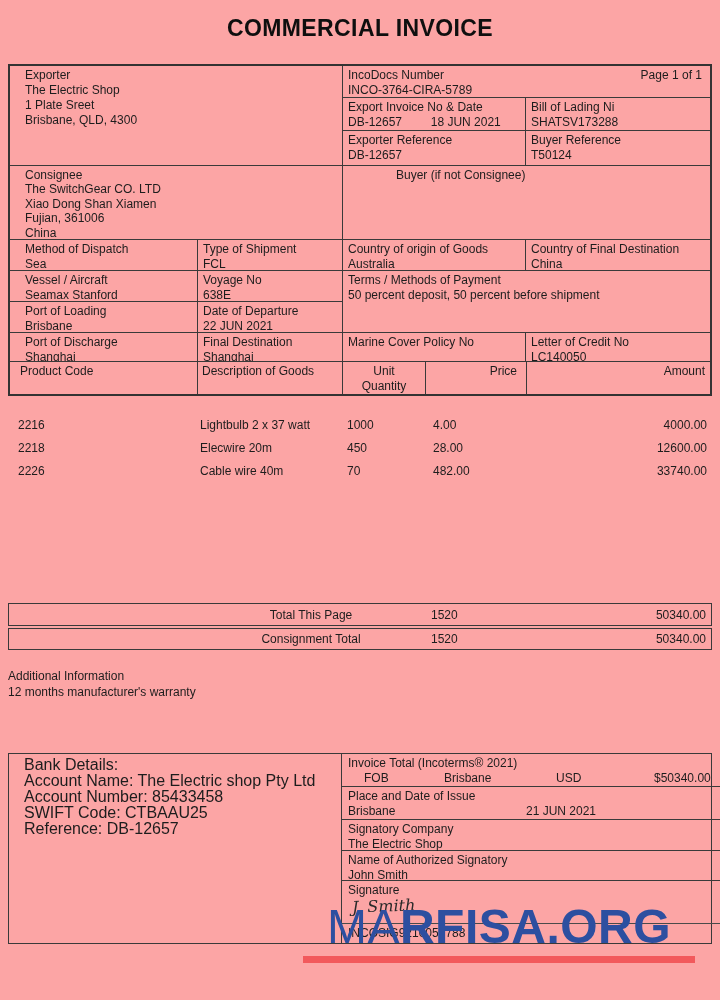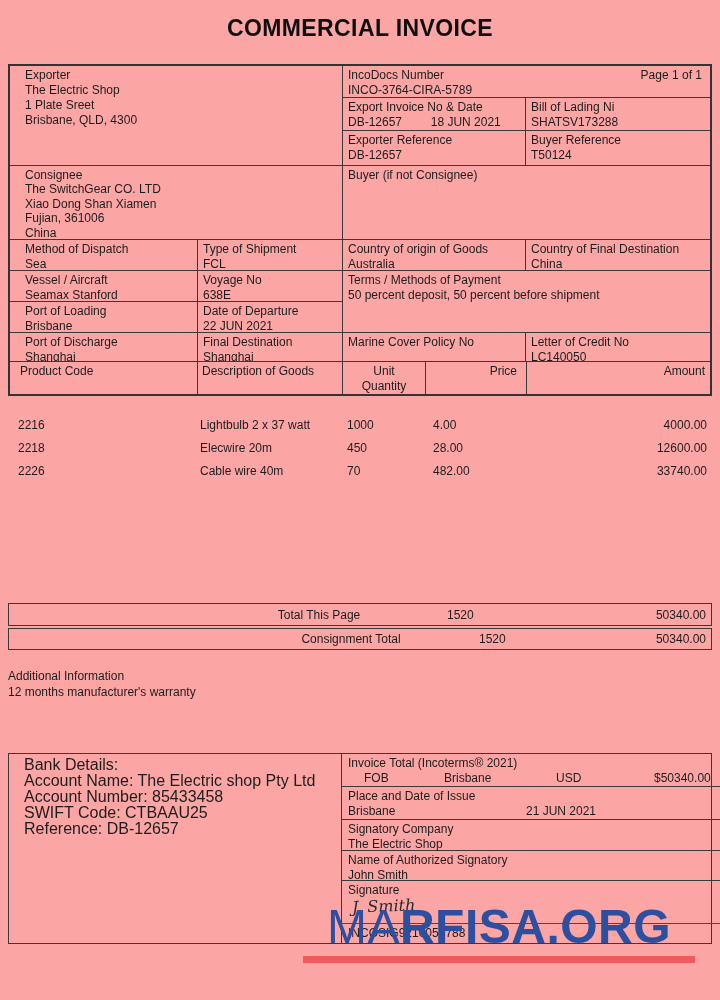--- a/index.html
+++ b/index.html
@@ -5,43 +5,43 @@
   * { box-sizing: border-box; margin: 0; padding: 0; }
   html,body { background:#ffffff; }
   body { width:720px; height:1000px; font-family:"Liberation Sans", sans-serif; color:#1d1d1d; }
   .page { position:relative; width:720px; height:1000px; background:#fca5a5; overflow:hidden; }
   .title { text-align:center; font-size:23px; font-weight:bold; letter-spacing:0.4px; color:#0f0f0f; padding-top:15px; height:48px; }
 
   .doc { margin:16px 8px; }
   .topblock { border:2px solid #333; }
   .g { display:grid; }
   .secA { grid-template-columns:333px 183px 1fr; grid-template-rows:32px 33px 33.5px; border-bottom:1.5px solid #3a3a3a; }
-  .secB { grid-template-columns:333px 1fr; height:74px; border-bottom:1.5px solid #3a3a3a; }
+  .secB { grid-template-columns:333px 1fr; height:74px; border-bottom:1.5px solid #3a3a3a;gap:48px; }
   .secC { grid-template-columns:188px 145px 183px 1fr; grid-template-rows:31px 31px 31px 28.5px; border-bottom:1.5px solid #3a3a3a; }
   .secD { grid-template-columns:188px 145px 83px 101px 1fr; height:32px; }
   .br { border-right:1.5px solid #3a3a3a; }
   .bb { border-bottom:1.5px solid #3a3a3a; }
   .cell { padding:2px 5px 0 5px; overflow:hidden; font-size:12px; line-height:15px; }
   .ind { padding-left:15px; }
   .ind2 { padding-left:10px; }
   .rt { text-align:right; }
   .ct { text-align:center; }
   .lb, .vl { display:block; font-size:12px; line-height:15px; }
   .split { display:flex; justify-content:space-between; }
 
   .items-body { margin:16px 8px; height:175px; padding-top:6px; }
   .irow { display:grid; grid-template-columns:188px 145px 83px 101px 1fr; height:23px; font-size:12px; }
   .ic.c1 { padding-left:10px; }
   .ic.c2 { padding-left:4px; }
   .ic.c3 { padding-left:6px; }
   .ic.c4 { padding-left:9px; }
   .ic.c5 { padding-right:5px; text-align:right; }
 
-  .tbox { display:grid; grid-template-columns:188px 228px 101px 1fr; border:1.5px solid #3a3a3a; height:23px; align-items:center; font-size:12px;gap:8px; }
-  .tbox + .tbox { margin-top:2px; height:22px;padding-left:32px; }
+  .tbox { display:grid; grid-template-columns:188px 228px 101px 1fr; border:1.5px solid #3a3a3a; height:23px; align-items:center; font-size:12px; }
+  .tbox + .tbox { margin-top:2px; height:22px; }
   .tbox .t-l { text-align:center; }
   .tbox .t-q { padding-left:6px; }
   .tbox .t-a { text-align:right; padding-right:5px; }
 
   .addl { margin:0 8px; height:87px; padding-top:2px; font-size:12px; line-height:16px; }
 
   .botbox { margin:0 8px; border:1.5px solid #3a3a3a; height:191px; display:grid; grid-template-columns:333px 1fr; }
   .bank { border-right:1.5px solid #3a3a3a; padding:3px 5px 0 15px; font-size:16px; line-height:16px; }
   .brows { display:grid; grid-template-rows:33px 33px 31px 30px 1fr; }
   .brow { padding:2px 0 0 0; font-size:12px; line-height:15px; }

